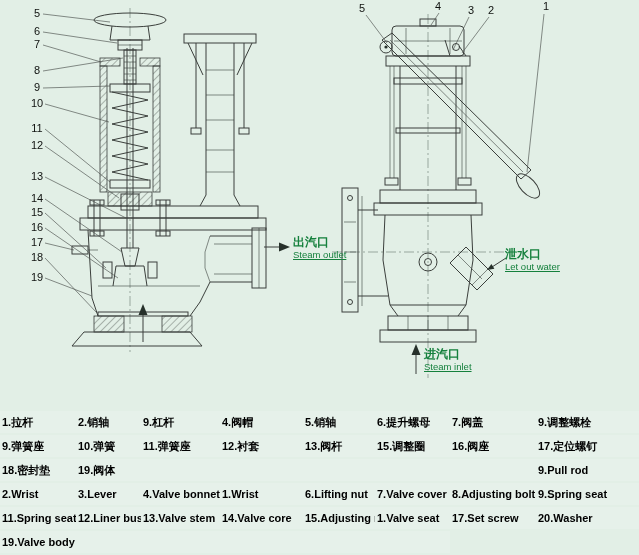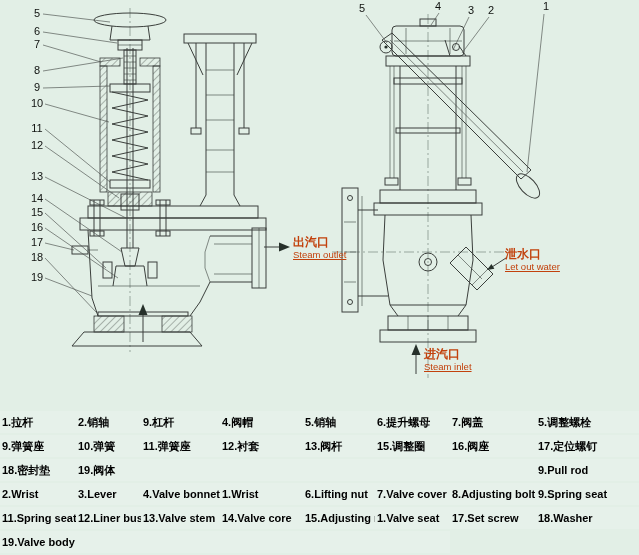--- a/index.html
+++ b/index.html
@@ -10,21 +10,21 @@
   }
   svg { position:absolute; left:0; top:0; }
   .ln   { stroke:#3b3f3c; fill:none; stroke-width:1; }
   .thin { stroke:#3b3f3c; fill:none; stroke-width:0.6; }
   .cl   { stroke:#7a8a7e; fill:none; stroke-width:0.7; stroke-dasharray:10 3 2 3; }
   .hat  { fill:url(#hatch); stroke:#3b3f3c; stroke-width:0.8; }
   .leader { stroke:#4a4f4b; stroke-width:0.65; fill:none; }
   .num  { font-size:11px; fill:#101210; font-family:"Liberation Sans", sans-serif; }
   .solid { fill:#26302a; stroke:none; }
 
-  .lbl { position:absolute; color:#c2410c; line-height:1.15; white-space:nowrap; }
+  .lbl { position:absolute; color:#15803d; line-height:1.15; white-space:nowrap; }
   .lbl .cn { font-size:12px; font-weight:bold; }
   .lbl .en { font-size:9.5px;text-decoration:underline; }
 
   .parts-table {
     position:absolute; left:0; top:410px; width:580px;
     display:grid;
     grid-template-columns:76px 65px 79px 83px 72px 75px 86px 103px;
     grid-auto-rows:24px;
     align-items:center;
   }
@@ -286,21 +286,21 @@
 </div>
 
 <div class="parts-table">
   <div class="cell">1.拉杆</div>
   <div class="cell">2.销轴</div>
   <div class="cell">9.杠杆</div>
   <div class="cell">4.阀帽</div>
   <div class="cell">5.销轴</div>
   <div class="cell">6.提升螺母</div>
   <div class="cell">7.阀盖</div>
-  <div class="cell">5.调整螺栓</div>
+  <div class="cell">9.调整螺栓</div>
 
   <div class="cell">9.弹簧座</div>
   <div class="cell">10.弹簧</div>
   <div class="cell">11.弹簧座</div>
   <div class="cell">12.衬套</div>
   <div class="cell">13.阀杆</div>
   <div class="cell">15.调整圈</div>
   <div class="cell">16.阀座</div>
 
   <div class="cell">17.定位螺钉</div>
@@ -323,21 +323,21 @@
 
   <div class="cell">9.Spring seat</div>
   <div class="cell">11.Spring seat</div>
   <div class="cell">12.Liner bush</div>
   <div class="cell">13.Valve stem</div>
   <div class="cell">14.Valve core</div>
   <div class="cell">15.Adjusting ring</div>
   <div class="cell">1.Valve seat</div>
 
   <div class="cell">17.Set screw</div>
-  <div class="cell">18.Washer</div>
+  <div class="cell">20.Washer</div>
   <div class="cell">19.Valve body</div>
   <div class="cell"></div>
   <div class="cell"></div>
   <div class="cell"></div>
   <div class="cell"></div>
   <div class="cell"></div>
 </div>
 
 </div>
 

